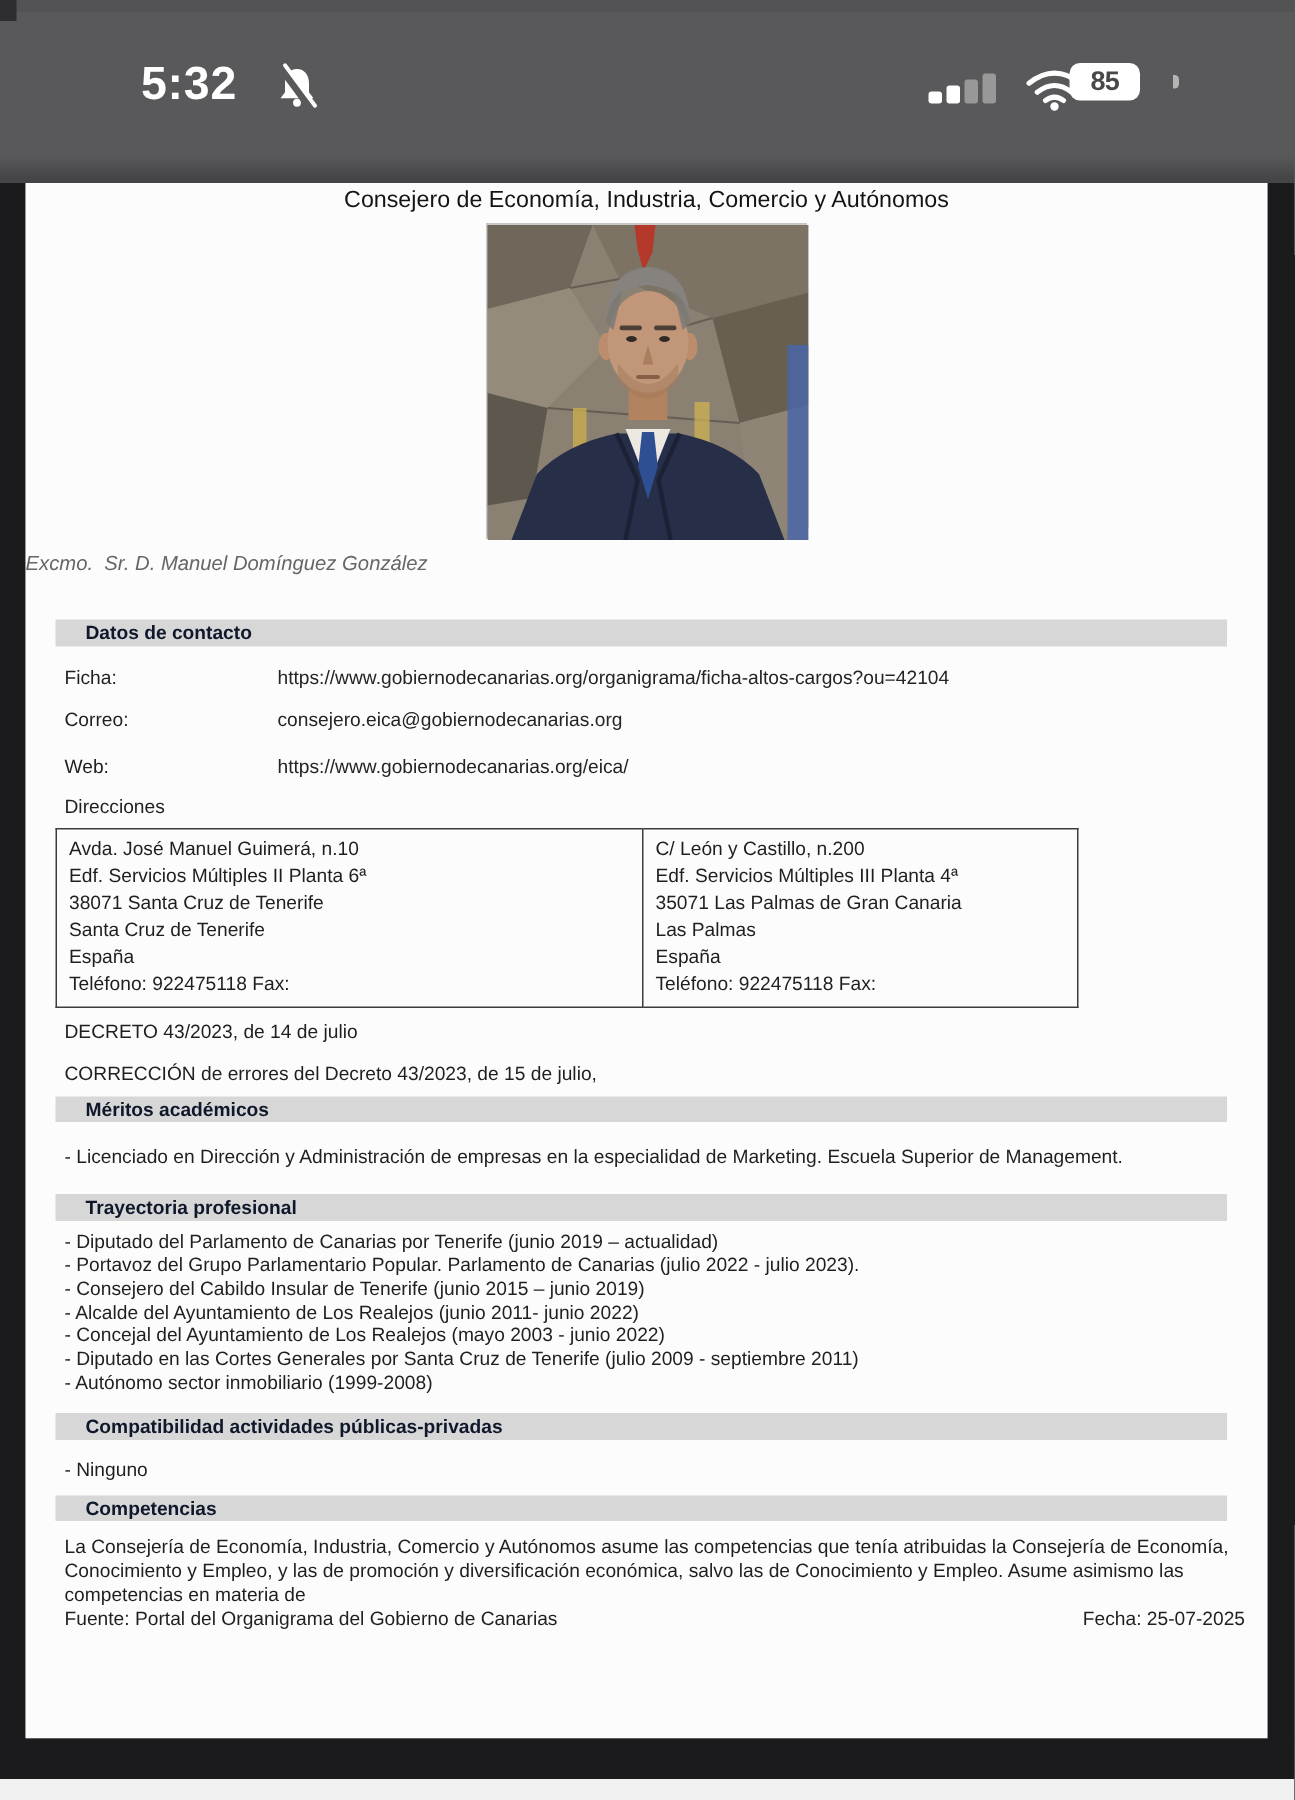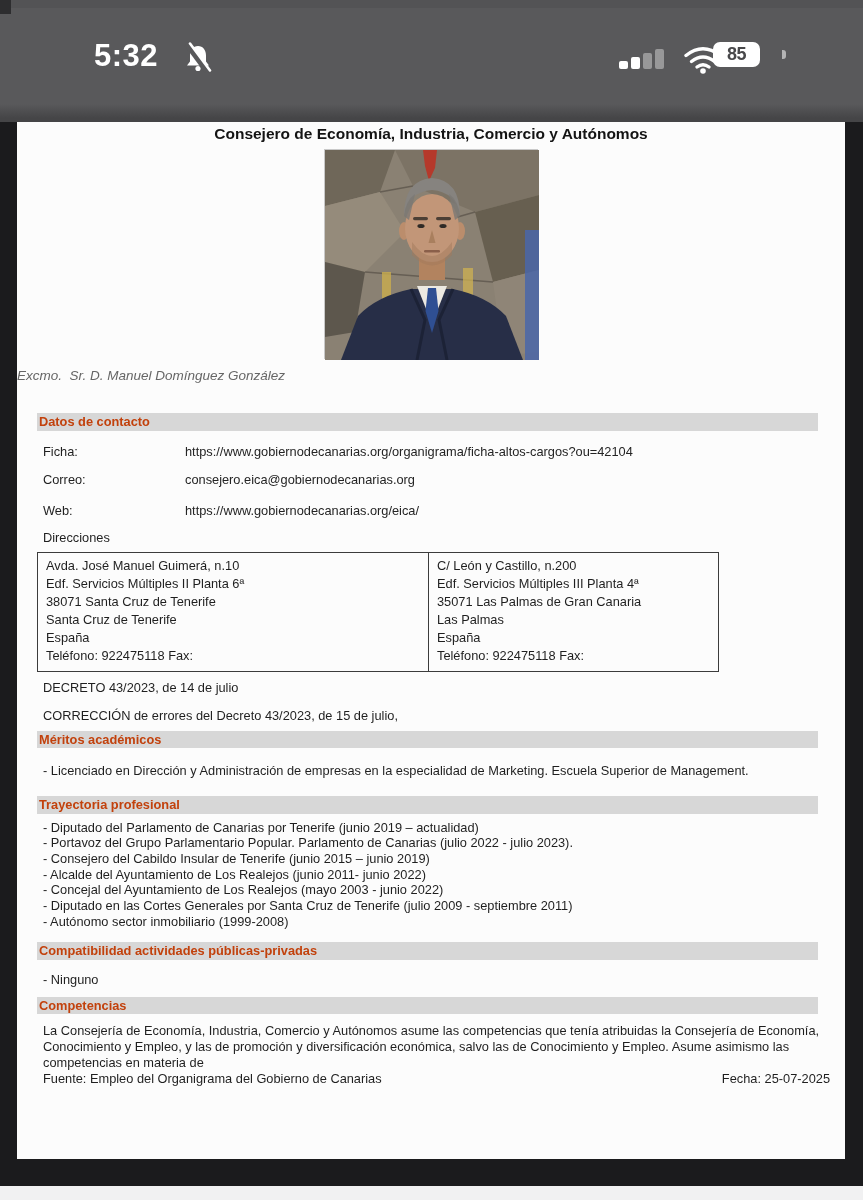--- a/index.html
+++ b/index.html
@@ -22,25 +22,25 @@
   .battery span { color:#48484a; font-size:18px; font-weight:bold; letter-spacing:-0.5px; }
   .battery-nub { position:absolute; left:782px; top:50px; width:4px; height:9px; border-radius:0 3px 3px 0; background:rgba(255,255,255,0.55); }
   
   .left-strip  { position:absolute; left:0; top:122px; width:17px; height:1038px; background:var(--frame-dark,#1b1b1d); }
   .right-strip { position:absolute; right:0; top:122px; width:18px; height:1038px; background:var(--frame-dark,#1b1b1d); }
   .bottom-bar  { position:absolute; left:0; top:1159px; width:863px; height:27px; background:var(--frame-dark,#1b1b1d); }
   .bottom-light{ position:absolute; left:0; top:1186px; width:863px; height:14px; background:#f1f1f2; }
   
   .page { position:absolute; left:17px; top:122px; width:828px; height:1037px;
     background:var(--page-bg,#fcfcfc); color:var(--text,#1f1f1f); overflow:hidden; }
-  .doc-title { margin-top:3px; text-align:center; font-size:15.5px; font-weight:bold; color:#141414; }
+  .doc-title { margin-top:3px; text-align:center; font-size:15.5px; font-weight:normal; color:#141414; }
   .photo { width:214px; height:210px; margin:6px auto 0; border:1px solid #c9c9c9; background:#8a8173; }
   .caption { margin-top:9px; text-align:left; color:var(--caption-text,#666); font-size:13.5px; white-space:pre-wrap;font-style:italic; }
   .secbar { margin:0 27px 0 20px; background:var(--section-bar-bg,#d7d7d7); font-size:12.8px; font-weight:bold;
-    color:#c2410c; padding:2px 2px; line-height:13.5px; }
+    color:#0f172a; padding:2px 20px; line-height:13.5px; }
   .mt30{margin-top:30px} .mt18{margin-top:18px} .mt16{margin-top:16px} .mt15{margin-top:15px}
   .mt13{margin-top:13px} .mt12{margin-top:12px} .mt11{margin-top:11px} .mt10{margin-top:10px}
   .mt9{margin-top:9px} .mt8{margin-top:8px} .mt7{margin-top:7px} .mt6{margin-top:6px} .mt26{margin-top:26px}
   .crow { display:flex; margin-left:26px; font-size:12.8px; line-height:15px; }
   .clabel { width:142px; flex:none; }
   .cvalue { color:#242424; }
   .plain { margin-left:26px; margin-right:28px; font-size:12.8px; line-height:15px; }
   .addr-table { margin-left:20px; width:682px; border-collapse:collapse; table-layout:fixed;padding-left:15px; }
   .addr-table td { border:1.5px solid #3c3c3c; vertical-align:top; padding:4px 8px 6px; font-size:12.8px; line-height:18px; }
   .addr-table td.c1 { width:391px; }
@@ -185,20 +185,20 @@
       <div>- Autónomo sector inmobiliario (1999-2008)</div>
     </div>
 
     <div class="secbar mt13">Compatibilidad actividades públicas-privadas</div>
     <p class="plain mt12">- Ninguno</p>
 
     <div class="secbar mt10">Competencias</div>
     <p class="comp-par mt9">La Consejería de Economía, Industria, Comercio y Autónomos asume las competencias que tenía atribuidas la Consejería de Economía, Conocimiento y Empleo, y las de promoción y diversificación económica, salvo las de Conocimiento y Empleo. Asume asimismo las competencias en materia de</p>
 
     <div class="doc-footer mt26">
-      <span>Fuente: Empleo del Organigrama del Gobierno de Canarias</span>
+      <span>Fuente: Portal del Organigrama del Gobierno de Canarias</span>
       <span>Fecha: 25-07-2025</span>
     </div>
   </div>
 
   <div class="bottom-bar"></div>
   <div class="bottom-light"></div>
 </div>
 
 </body></html>

